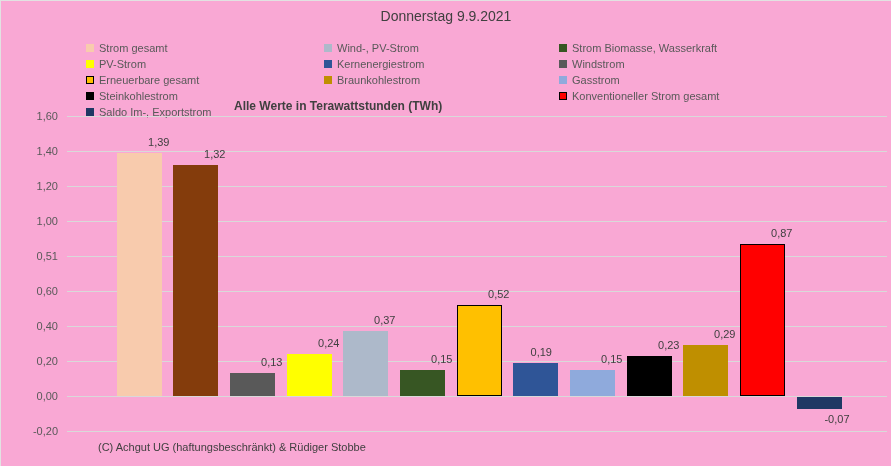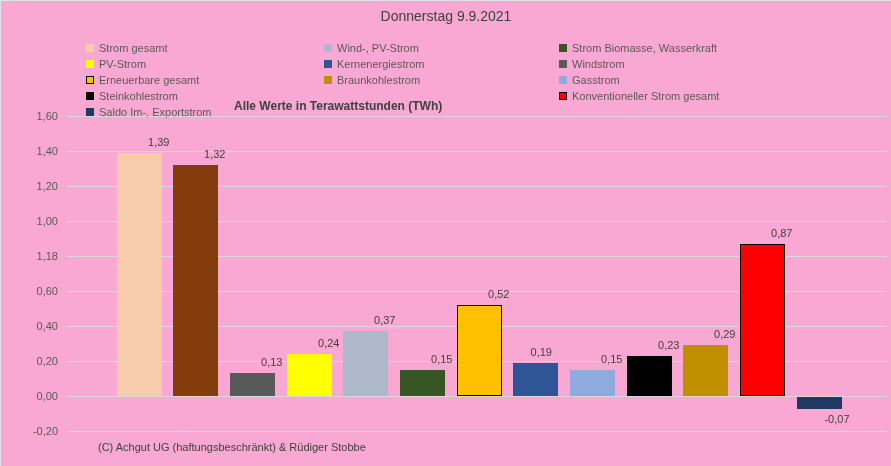--- a/index.html
+++ b/index.html
@@ -91,21 +91,21 @@
   <div id="plot-area">
       <div class="gridline" style="left: 66px; width: 820px; top: 115px; background: rgb(217, 217, 217);"></div>
       <div class="ytick" style="top: 108px;">1,60</div>
       <div class="gridline" style="left: 66px; width: 820px; top: 150px; background: rgb(217, 217, 217);"></div>
       <div class="ytick" style="top: 143px;">1,40</div>
       <div class="gridline" style="left: 66px; width: 820px; top: 185px; background: rgb(217, 217, 217);"></div>
       <div class="ytick" style="top: 178px;">1,20</div>
       <div class="gridline" style="left: 66px; width: 820px; top: 220px; background: rgb(217, 217, 217);"></div>
       <div class="ytick" style="top: 213px;">1,00</div>
       <div class="gridline" style="left: 66px; width: 820px; top: 255px; background: rgb(217, 217, 217);"></div>
-      <div class="ytick" style="top: 248px;">1,18</div>
+      <div class="ytick" style="top: 248px;">0,51</div>
       <div class="gridline" style="left: 66px; width: 820px; top: 290px; background: rgb(217, 217, 217);"></div>
       <div class="ytick" style="top: 283px;">0,60</div>
       <div class="gridline" style="left: 66px; width: 820px; top: 325px; background: rgb(217, 217, 217);"></div>
       <div class="ytick" style="top: 318px;">0,40</div>
       <div class="gridline" style="left: 66px; width: 820px; top: 360px; background: rgb(217, 217, 217);"></div>
       <div class="ytick" style="top: 353px;">0,20</div>
       <div class="gridline" style="left: 66px; width: 820px; top: 395px; background: rgb(217, 217, 217);"></div>
       <div class="ytick" style="top: 388px;">0,00</div>
       <div class="gridline" style="left: 66px; width: 820px; top: 430px; background: rgb(217, 217, 217);"></div>
       <div class="ytick" style="top: 423px;">-0,20</div>

